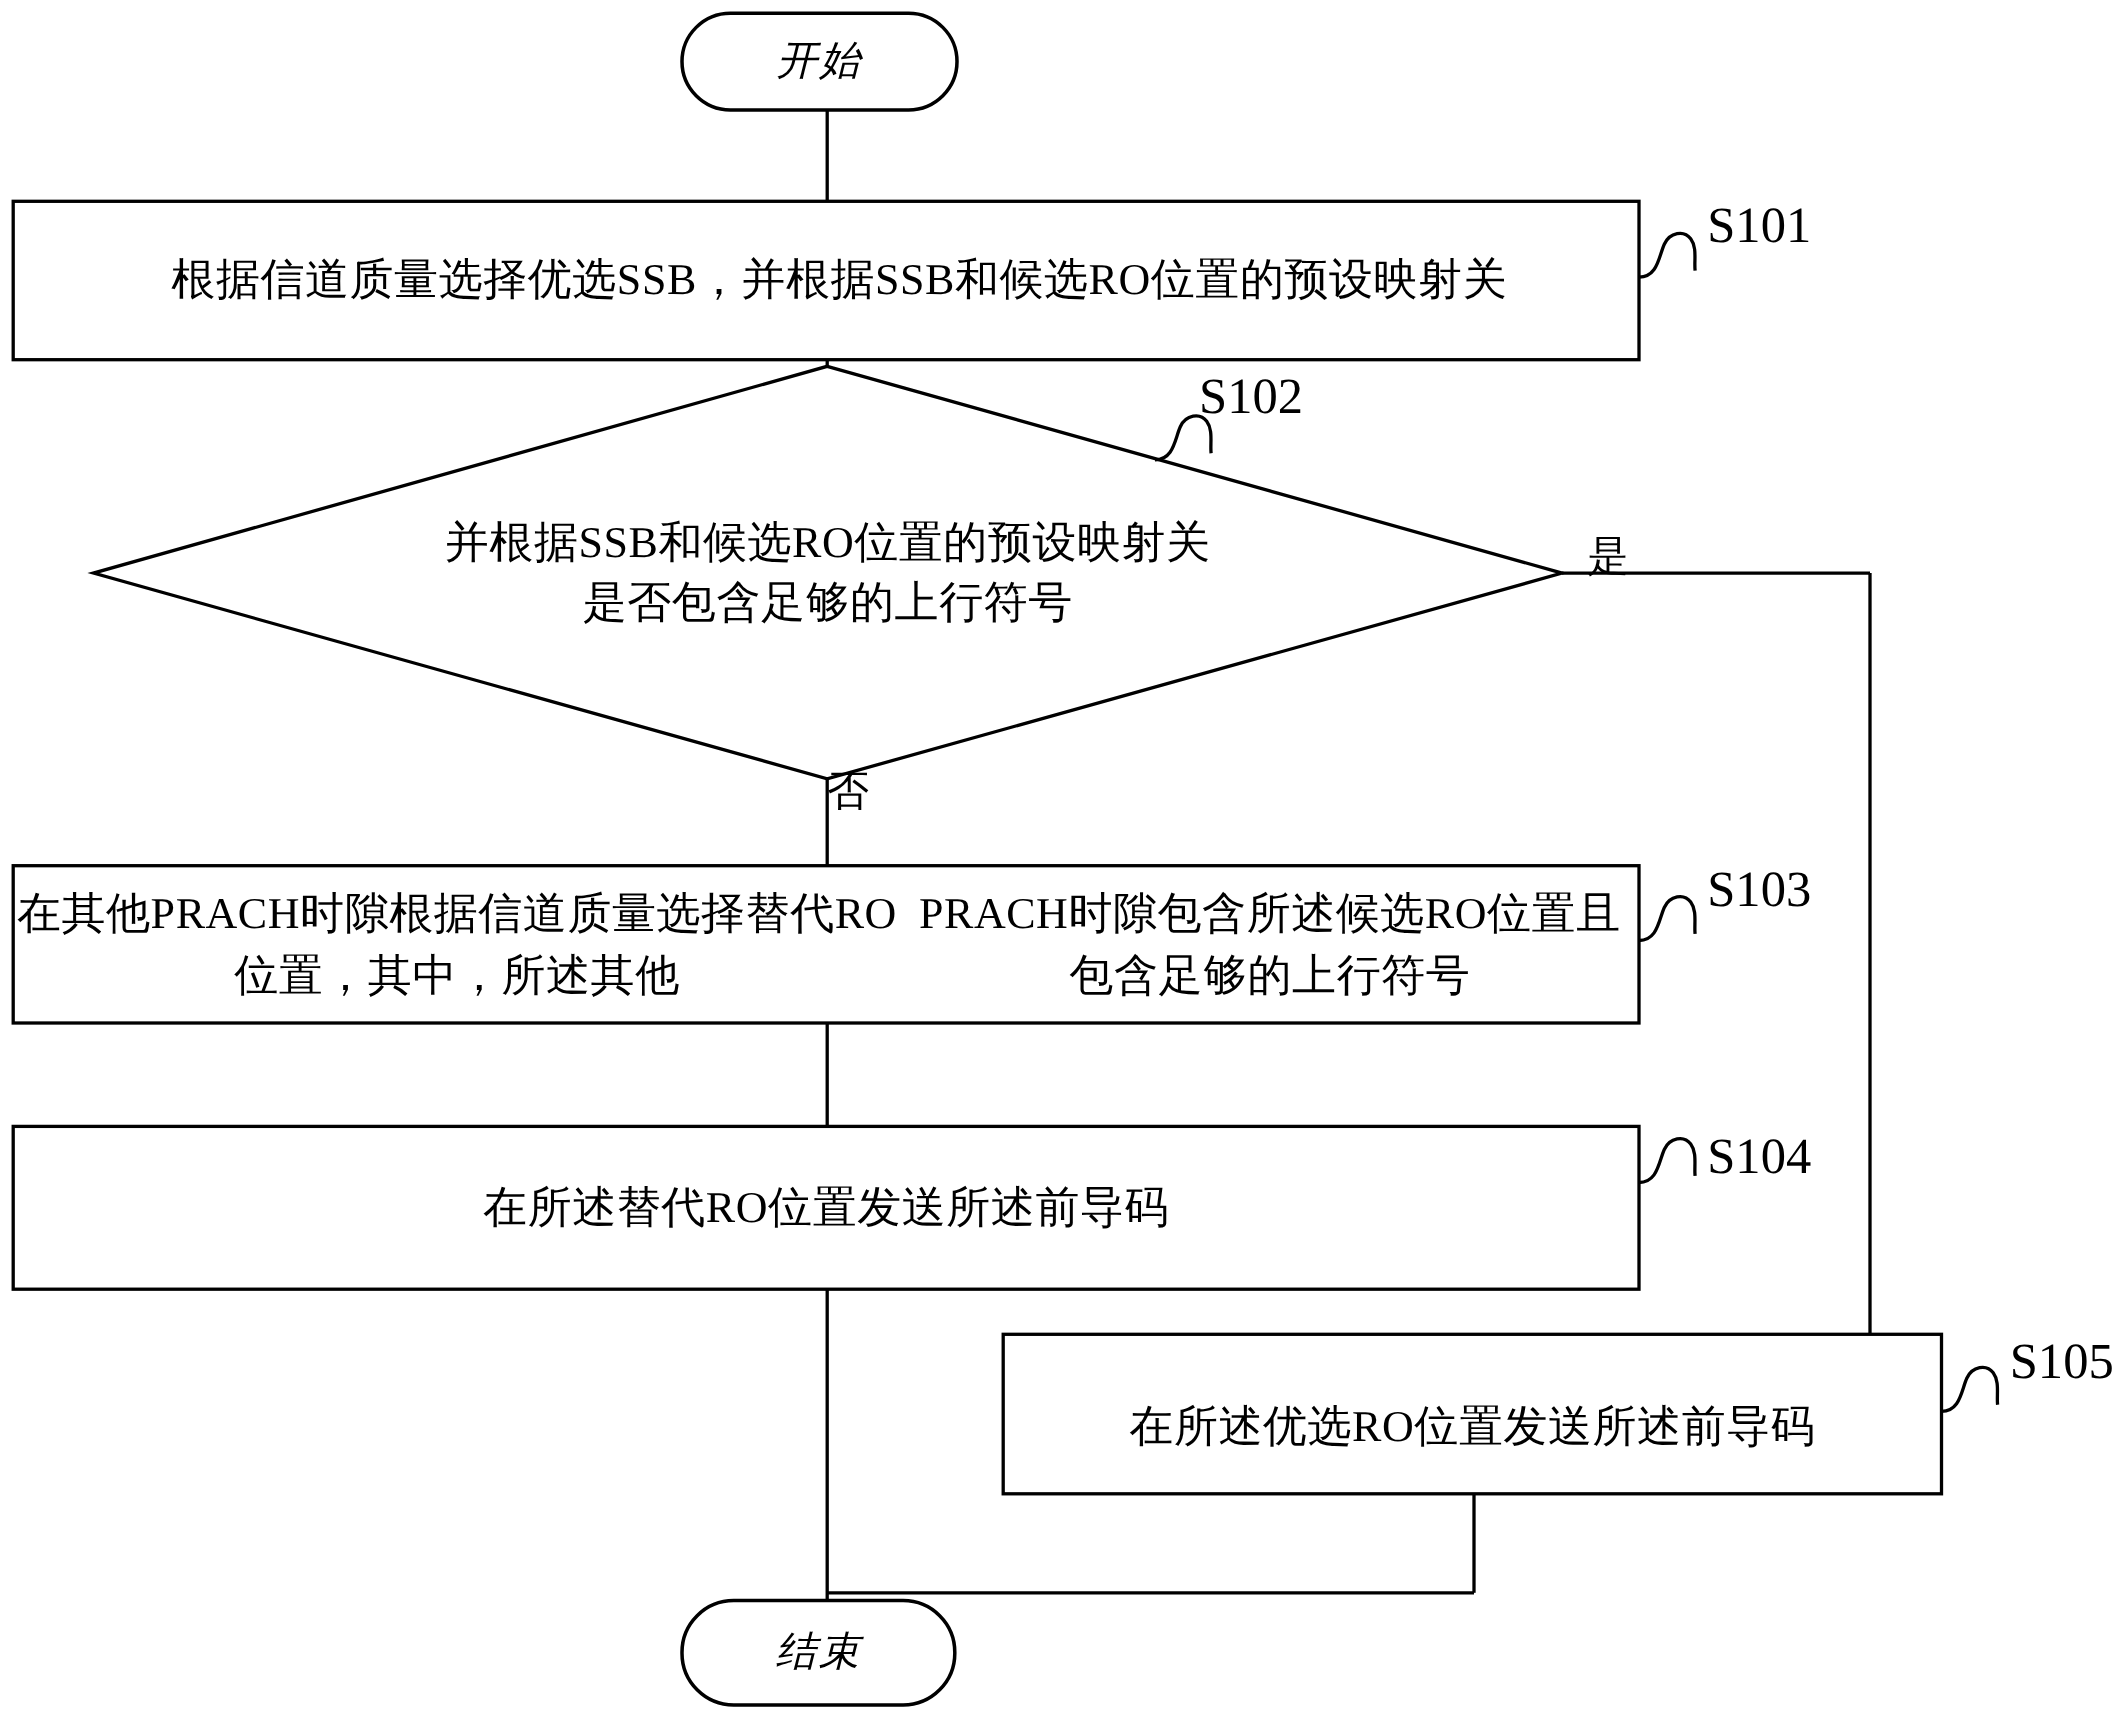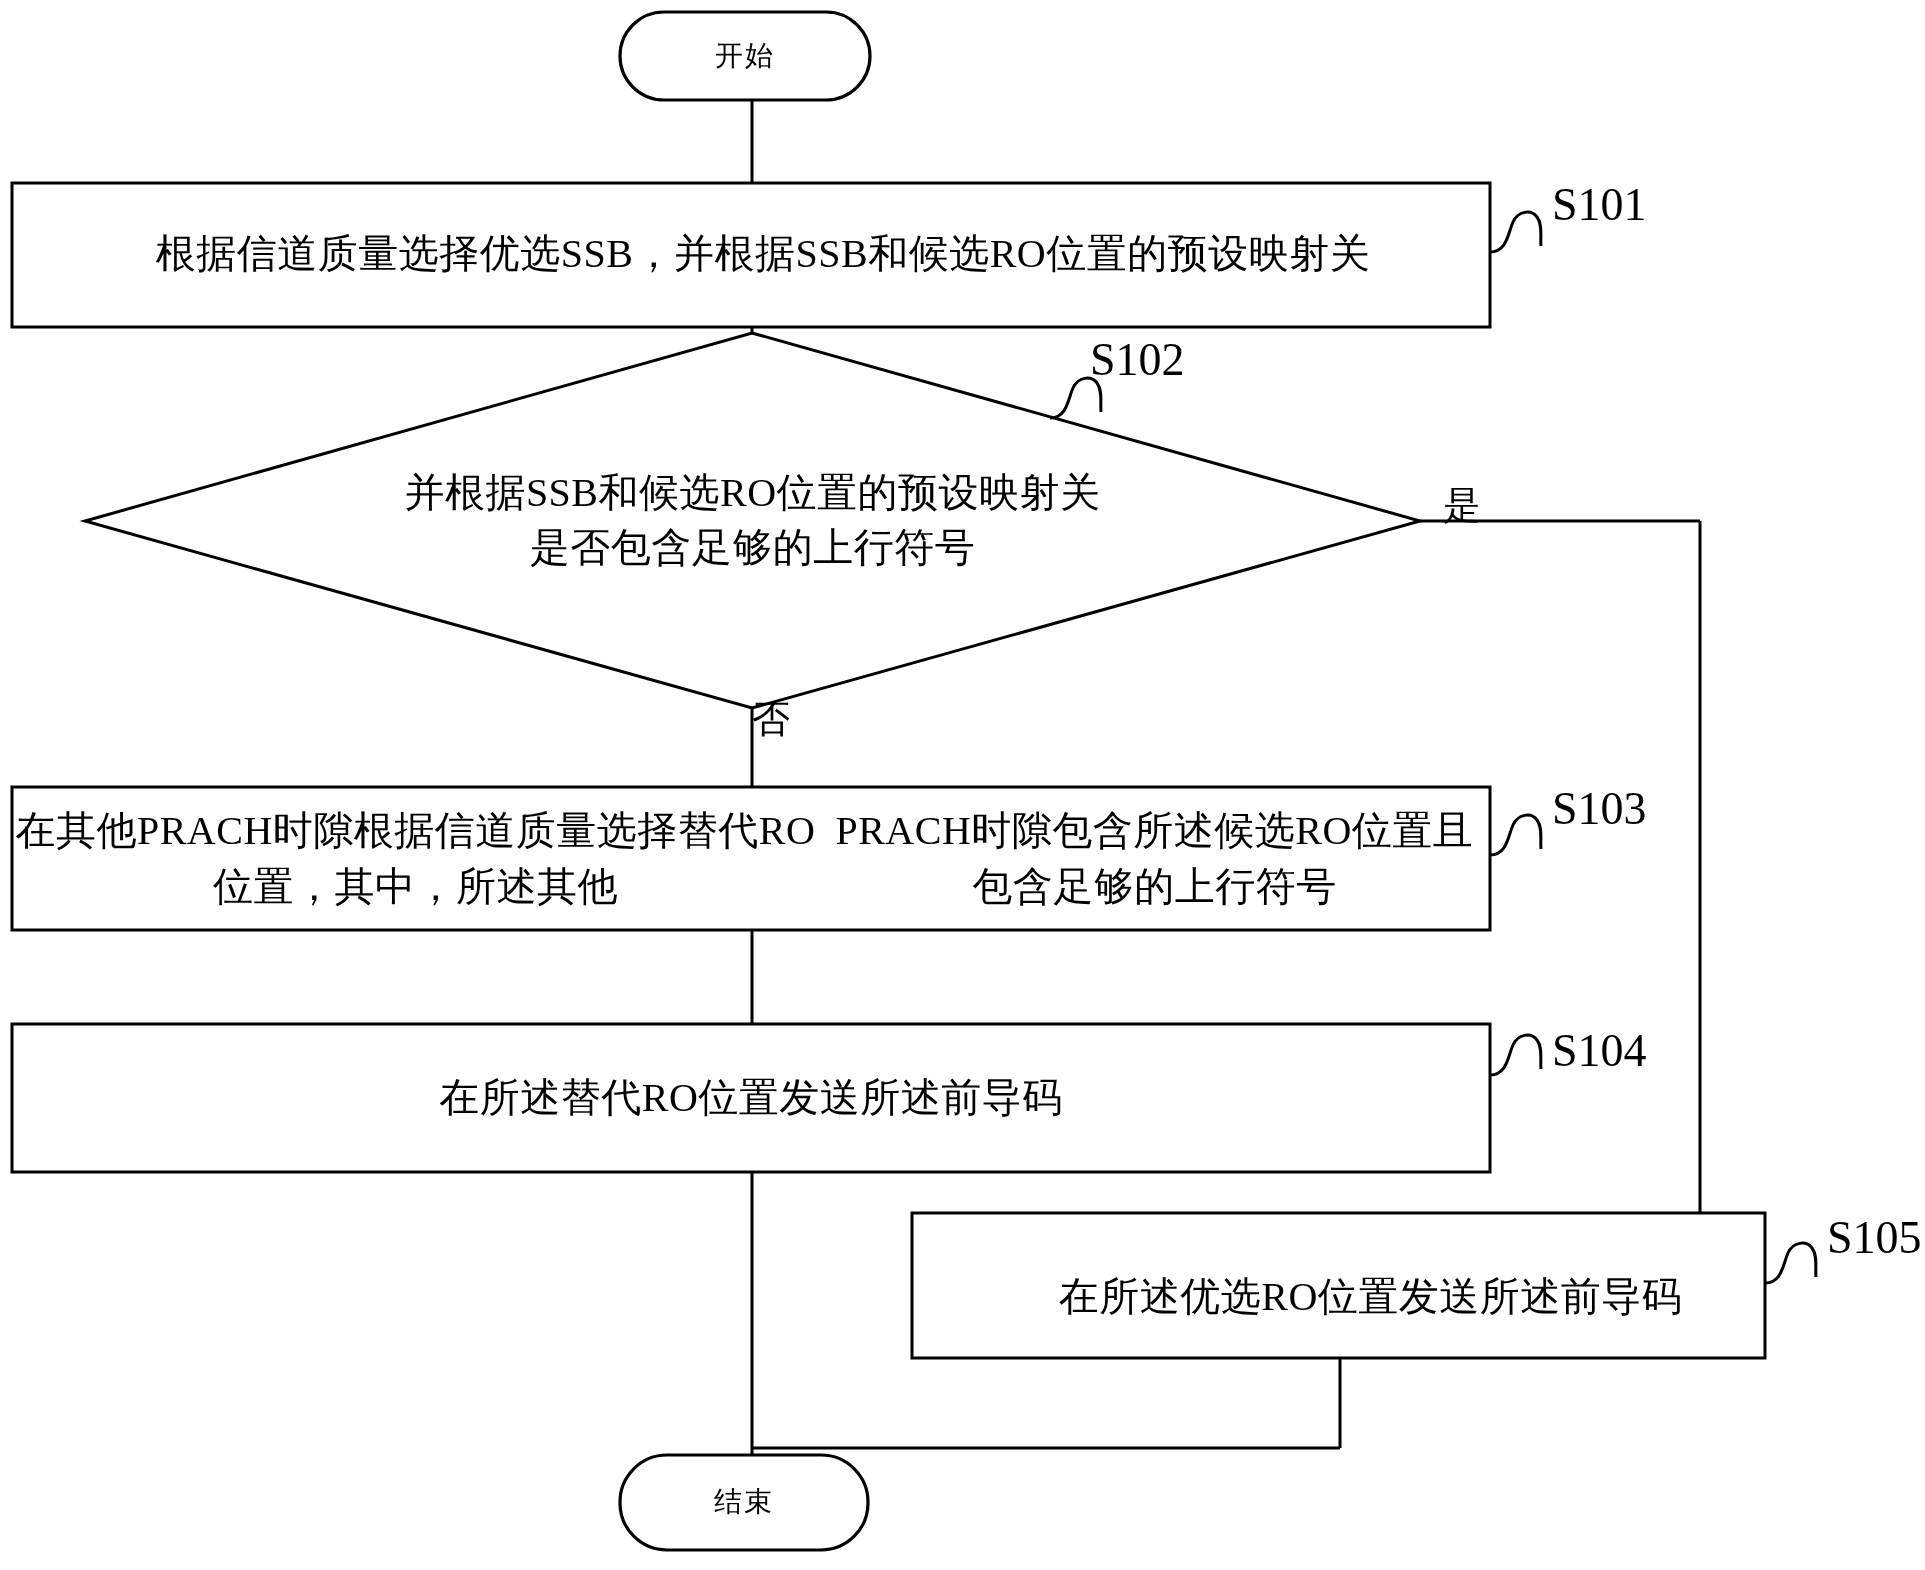--- a/index.html
+++ b/index.html
@@ -27,22 +27,23 @@
     display: flex;
     align-items: center;
     justify-content: center;
     text-align: center;
     color: #000000;
     font-family: "Liberation Serif", "DejaVu Serif", serif;
     line-height: 1.38;
     pointer-events: none;
   }
   .terminal-text {
-    font-size: 28px;
+    font-size: 37px;
     letter-spacing: 2px;
+    font-style: italic;
   }
   .process-text {
     font-size: 40px;
     letter-spacing: 0.5px;
   }
   .decision-text {
     font-size: 40px;
     letter-spacing: 0.5px;
   }
   .step-label {
@@ -138,19 +139,19 @@
     <span>在其他PRACH时隙根据信道质量选择替代RO位置，其中，所述其他</span>
     <span>PRACH时隙包含所述候选RO位置且包含足够的上行符号</span>
   </div>
 
   <div class="step-label" style="left:1552px; top:782px;">S103</div>
 
   <div class="node-text process-text" style="left:12px; top:1024px; width:1478px; height:148px;">在所述替代RO位置发送所述前导码</div>
 
   <div class="step-label" style="left:1552px; top:1003px;margin-top:21px;">S104</div>
 
-  <div class="node-text process-text" style="left:912px; top:1213px; width:853px; height:167px;padding-left:32px;">在所述优选RO位置发送所述前导码</div>
+  <div class="node-text process-text" style="left:912px; top:1213px; width:853px; height:167px;">在所述优选RO位置发送所述前导码</div>
 
   <div class="step-label" style="left:1827px; top:1211px;">S105</div>
 
   <div class="node-text terminal-text" style="left:620px; top:1455px; width:248px; height:95px;text-align:right;">结束</div>
 
 </div>
 
 </body></html>

